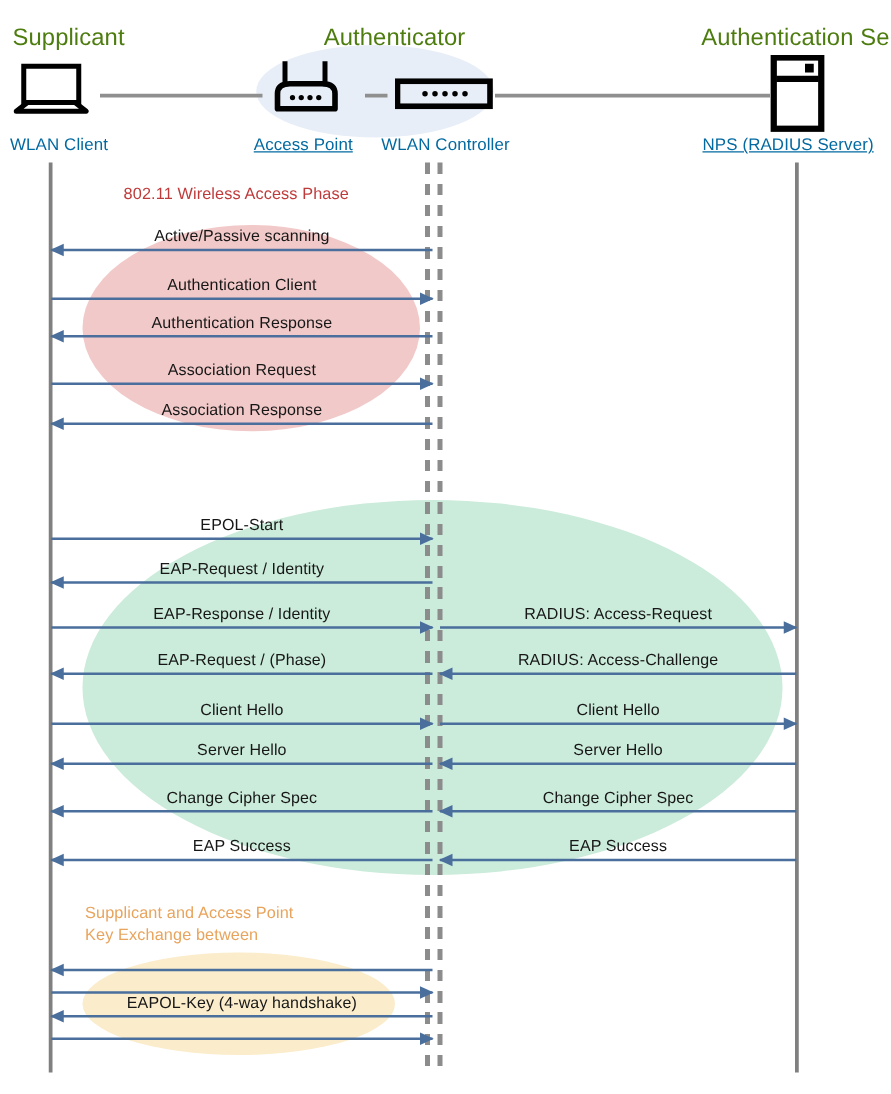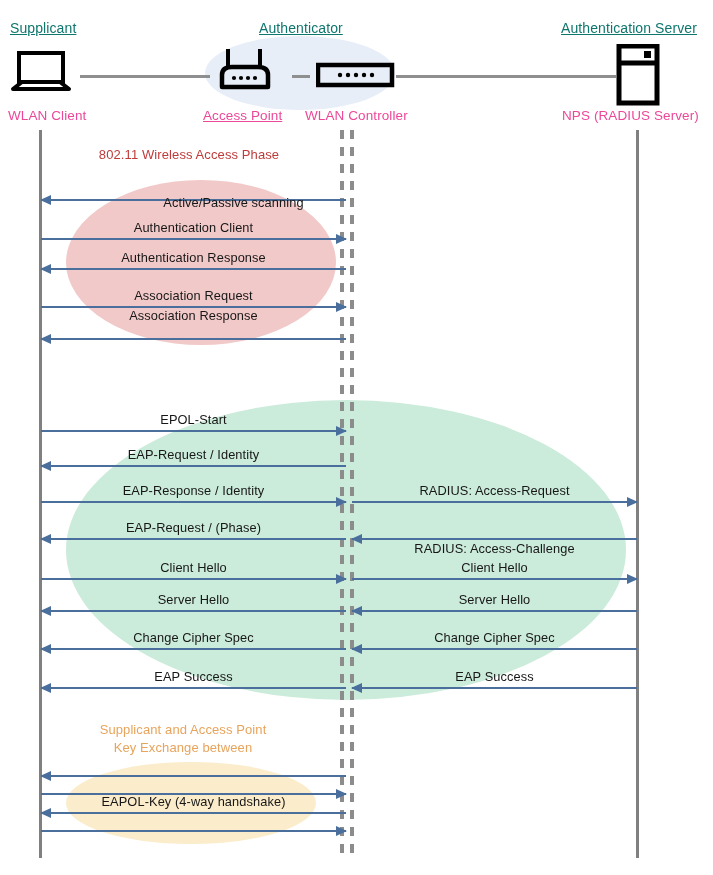--- a/index.html
+++ b/index.html
@@ -11,30 +11,29 @@
     position:relative;
     width:713px;
     height:875px;
     background:#ffffff;
     overflow:hidden;
   }
 
   
   .actor-top{
     position:absolute;
-    font-size:14px;
-    color:#0f766e;
+    font-size:19px;
+    color:#4d7c0f;
     white-space:nowrap;
     letter-spacing:.1px;
-    text-decoration:underline;
   }
   .actor-bottom{
     position:absolute;
     font-size:13.5px;
-    color:#ec4899;
+    color:#0369a1;
     white-space:nowrap;
     letter-spacing:.1px;
   }
 
   
   .halo{
     position:absolute;
     background:#e8eef8;
     border-radius:50%;
   }
@@ -101,21 +100,21 @@
     transform:translateX(-50%);
     letter-spacing:.1px;
   }
 
   
   .phase-title{
     position:absolute;
     font-size:13px;
     white-space:nowrap;
     transform:translateX(-50%);
-    text-align:center;
+    text-align:left;
     letter-spacing:.1px;
   }
   .phase-title.multiline{white-space:normal;line-height:18px;width:230px;}
 
   
   .icon-wrap{position:absolute;}
 </style>
 </head>
 <body>
 
@@ -165,21 +164,21 @@
     <svg width="44" height="62" viewBox="0 0 44 62">
       <rect x="3" y="2" width="38" height="57" fill="none" stroke="#000" stroke-width="5"></rect>
       <line x1="5" y1="19" x2="39" y2="19" stroke="#000" stroke-width="5"></line>
       <rect x="28" y="7" width="7" height="7" fill="#000"></rect>
     </svg>
   </div>
 
   <div class="actor-bottom" style="left:8px;top:108px;">WLAN Client</div>
   <div class="actor-bottom" style="left:203px;top:108px;text-decoration:underline;">Access Point</div>
   <div class="actor-bottom" style="left:305px;top:108px;">WLAN Controller</div>
-  <div class="actor-bottom" style="left:562px;top:108px;">NPS (RADIUS Server)</div>
+  <div class="actor-bottom" style="left:562px;top:108px;text-decoration:underline;">NPS (RADIUS Server)</div>
 
   <div class="phase-ellipse ell-red" style="left:66px;top:180px;width:270px;height:165px;"></div>
   <div class="phase-ellipse ell-green" style="left:66px;top:400px;width:560px;height:300px;"></div>
   <div class="phase-ellipse ell-amber" style="left:66px;top:762px;width:250px;height:82px;"></div>
 
   <div class="lifeline" style="left:39px;top:130px;height:728px;"></div>
   <div class="lifeline" style="left:636px;top:130px;height:728px;"></div>
   <div class="lifeline-dashed" style="left:340px;top:130px;height:728px;"></div>
   <div class="lifeline-dashed" style="left:350px;top:130px;height:728px;"></div>
 
@@ -187,41 +186,41 @@
   <div class="phase-title multiline" style="left:183px;top:721px;color:#e8a45c;">
     <div>Supplicant and Access Point</div>
     <div>Key Exchange between</div>
   </div>
 
   <div id="left-messages">
       <div class="msg" style="left: 41px; top: 199px; width: 305px;">
         <div class="shaft"></div>
         <div class="head left"></div>
       </div>
-      <div class="msg-label" style="left: 193.5px; top: 195px; margin-left: 40px;">Active/Passive scanning</div>
+      <div class="msg-label" style="left: 193.5px; top: 181px;">Active/Passive scanning</div>
       <div class="msg" style="left: 41px; top: 238px; width: 305px;">
         <div class="shaft"></div>
         <div class="head right"></div>
       </div>
       <div class="msg-label" style="left: 193.5px; top: 220px;">Authentication Client</div>
       <div class="msg" style="left: 41px; top: 268px; width: 305px;">
         <div class="shaft"></div>
         <div class="head left"></div>
       </div>
       <div class="msg-label" style="left: 193.5px; top: 250px;">Authentication Response</div>
       <div class="msg" style="left: 41px; top: 306px; width: 305px;">
         <div class="shaft"></div>
         <div class="head right"></div>
       </div>
       <div class="msg-label" style="left: 193.5px; top: 288px;">Association Request</div>
       <div class="msg" style="left: 41px; top: 338px; width: 305px;">
         <div class="shaft"></div>
         <div class="head left"></div>
       </div>
-      <div class="msg-label" style="left: 193.5px; top: 308px;">Association Response</div>
+      <div class="msg-label" style="left: 193.5px; top: 320px;">Association Response</div>
       <div class="msg" style="left: 41px; top: 430px; width: 305px;">
         <div class="shaft"></div>
         <div class="head right"></div>
       </div>
       <div class="msg-label" style="left: 193.5px; top: 412px;">EPOL-Start</div>
       <div class="msg" style="left: 41px; top: 465px; width: 305px;">
         <div class="shaft"></div>
         <div class="head left"></div>
       </div>
       <div class="msg-label" style="left: 193.5px; top: 447px;">EAP-Request / Identity</div>
@@ -276,21 +275,21 @@
   <div id="right-messages">
       <div class="msg" style="left: 352px; top: 501px; width: 285px;">
         <div class="shaft"></div>
         <div class="head right"></div>
       </div>
       <div class="msg-label" style="left: 494.5px; top: 483px;">RADIUS: Access-Request</div>
       <div class="msg" style="left: 352px; top: 538px; width: 285px;">
         <div class="shaft"></div>
         <div class="head left"></div>
       </div>
-      <div class="msg-label" style="left: 494.5px; top: 520px; margin-top: 21px;">RADIUS: Access-Challenge</div>
+      <div class="msg-label" style="left: 494.5px; top: 520px;">RADIUS: Access-Challenge</div>
       <div class="msg" style="left: 352px; top: 578px; width: 285px;">
         <div class="shaft"></div>
         <div class="head right"></div>
       </div>
       <div class="msg-label" style="left: 494.5px; top: 560px;">Client Hello</div>
       <div class="msg" style="left: 352px; top: 610px; width: 285px;">
         <div class="shaft"></div>
         <div class="head left"></div>
       </div>
       <div class="msg-label" style="left: 494.5px; top: 592px;">Server Hello</div>

